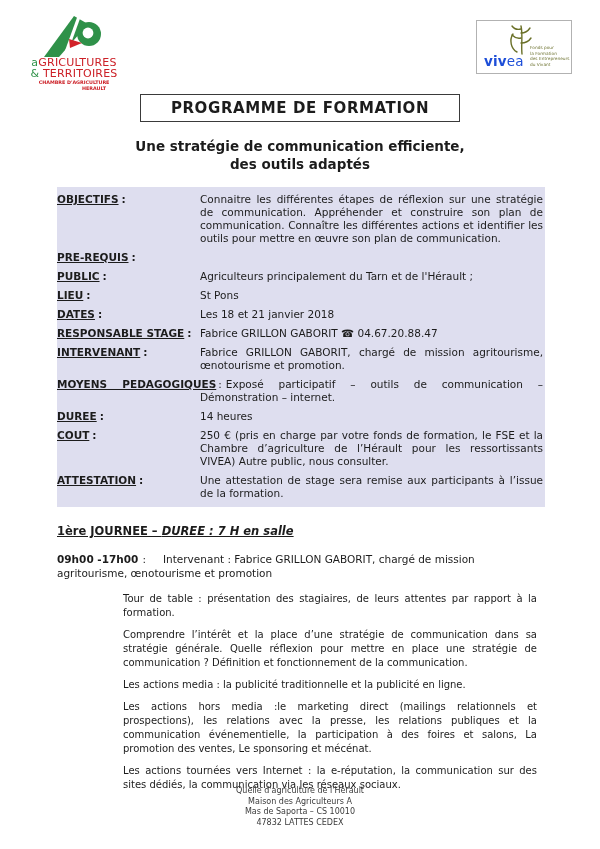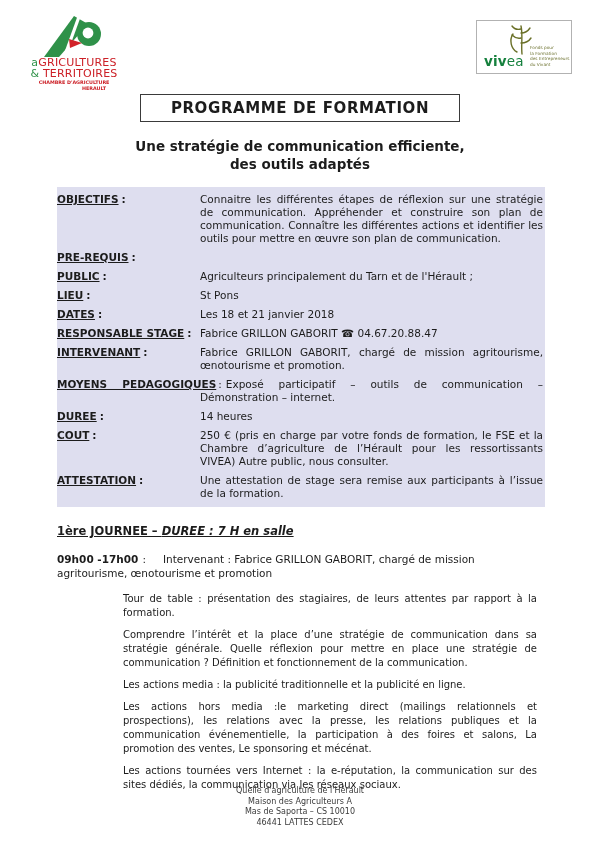--- a/index.html
+++ b/index.html
@@ -17,21 +17,21 @@
   
   .logo-left{position:absolute;left:26px;top:14px;width:96px;text-align:center;}
   .logo-left svg{display:block;margin:0 auto;}
   .ll1,.ll2{font-size:11px;font-weight:normal;letter-spacing:0.2px;line-height:10.5px;white-space:nowrap;}
   .ll3{font-size:4.8px;font-weight:bold;line-height:5.6px;margin-top:1px;white-space:nowrap;}
   .ll4{font-size:4.8px;font-weight:bold;line-height:5.6px;padding-left:40px;white-space:nowrap;}
   .red{color:#cc2027;}
   .green{color:#2f9149;}
   .logo-right{position:absolute;top:20px;right:28px;width:94px;height:52px;border:1px solid #b2b2b2;background:#fff;}
   .vtree{position:absolute;left:28px;top:2px;}
-  .vword{position:absolute;left:7px;bottom:5px;font-size:13.5px;line-height:13px;color:#15803d;letter-spacing:0.2px;}
+  .vword{position:absolute;left:7px;bottom:5px;font-size:13.5px;line-height:13px;color:#1d4ed8;letter-spacing:0.2px;}
   .vword .b{font-weight:bold;}
   .vtag{position:absolute;left:53px;bottom:6px;font-size:4.3px;line-height:5.4px;color:#6f7433;text-align:left;}
   
   .title-box{
     width:318px;margin:4px auto;border:1px solid #3a3a3a;
     text-align:center;font-size:15px;font-weight:bold;letter-spacing:0.6px;
     padding:4px 0;line-height:18px;
   }
   .subtitle{margin-top:15px;text-align:center;font-size:13.5px;font-weight:bold;line-height:18px;}
   
@@ -182,16 +182,16 @@
     <p>Comprendre l’intérêt et la place d’une stratégie de communication dans sa stratégie générale. Quelle réflexion pour mettre en place une stratégie de communication ? Définition et fonctionnement de la communication.</p>
     <p>Les actions media : la publicité traditionnelle et la publicité en ligne.</p>
     <p>Les actions hors media :le marketing direct (mailings relationnels et prospections), les relations avec la presse, les relations publiques et la communication événementielle, la participation à des foires et salons, La promotion des ventes, Le sponsoring et mécénat.</p>
     <p>Les actions tournées vers Internet : la e-réputation, la communication sur des sites dédiés, la communication via les réseaux sociaux.</p>
   </div>
 
   <div class="footer">
     <div>Quelle d'agriculture de l'Hérault</div>
     <div>Maison des Agriculteurs A</div>
     <div>Mas de Saporta – CS 10010</div>
-    <div>46441 LATTES CEDEX</div>
+    <div>47832 LATTES CEDEX</div>
   </div>
 
 </div>
 
 </body></html>

